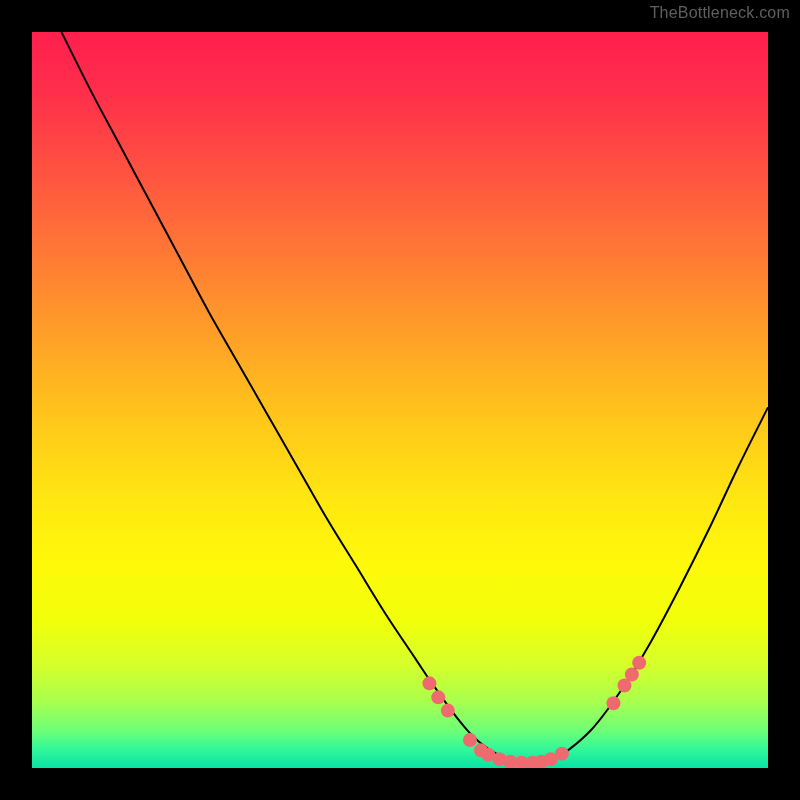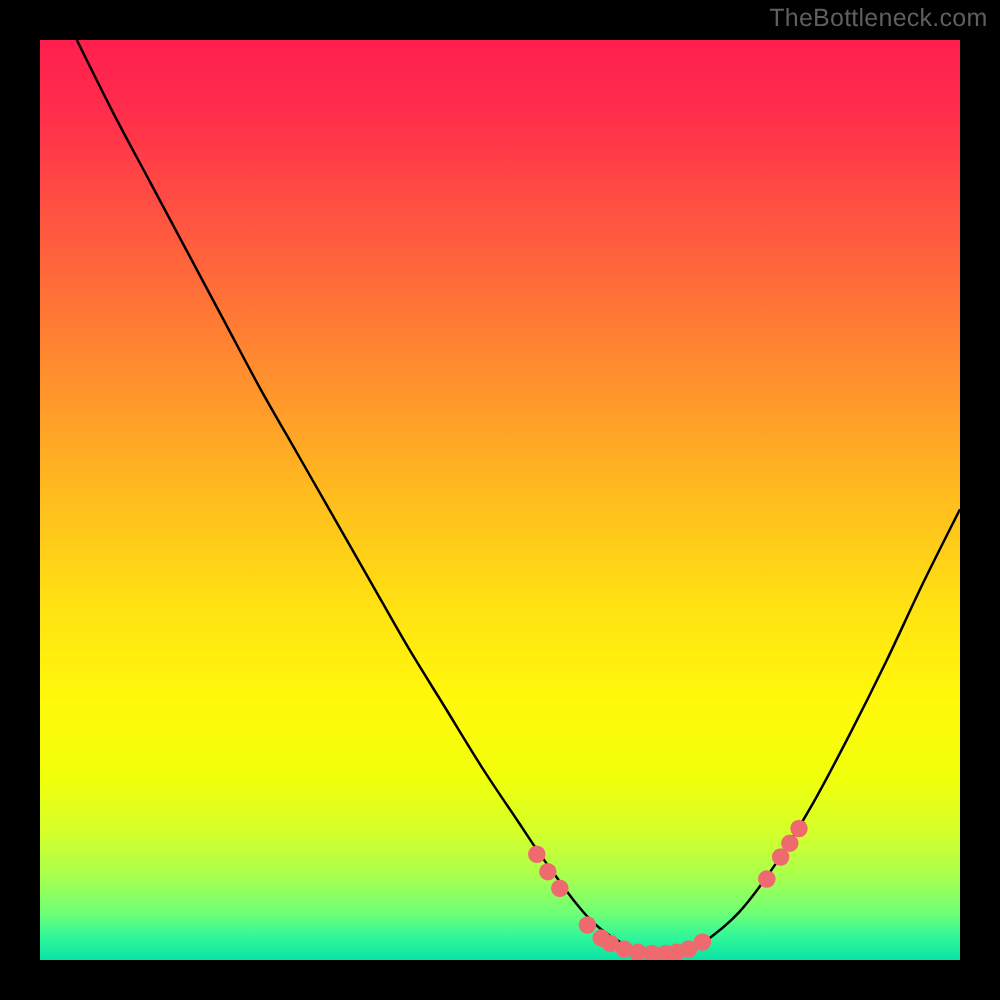--- a/index.html
+++ b/index.html
@@ -9,21 +9,21 @@
     background: #000;
     position: relative;
     font-family: Arial, Helvetica, sans-serif;
     overflow: hidden;
   }
   .watermark {
     position: absolute;
     top: 4px;
     right: 10px;
     color: #5f5f5f;
-    font-size: 20px;
+    font-size: 16px;
     font-weight: 500;
     letter-spacing: 0.2px;
     z-index: 10;
   }
   .plot {
     position: absolute;
     left: 32px;
     top: 32px;
     width: 736px;
     height: 736px;

